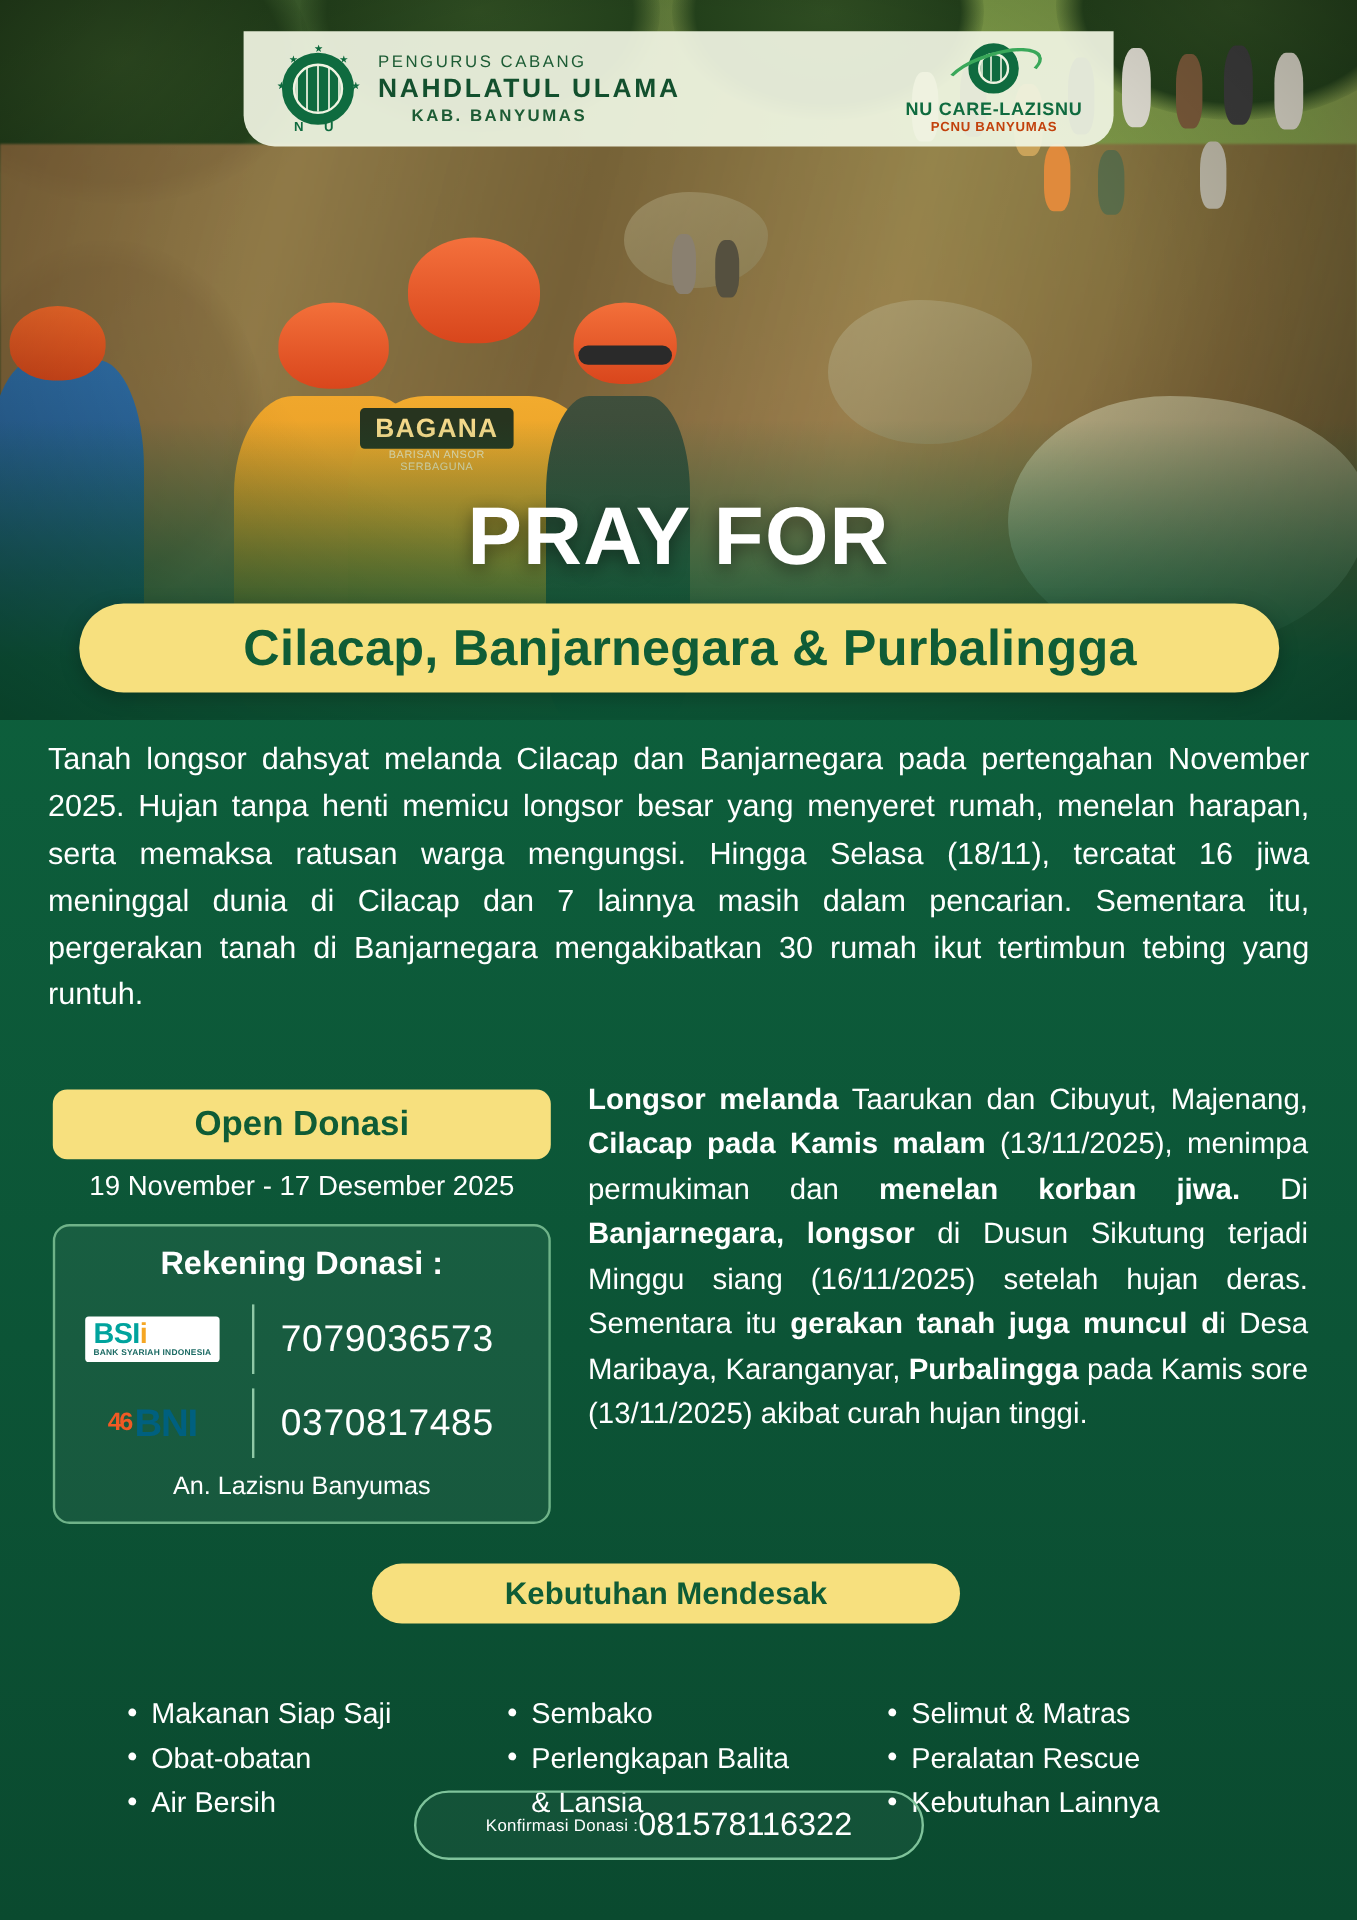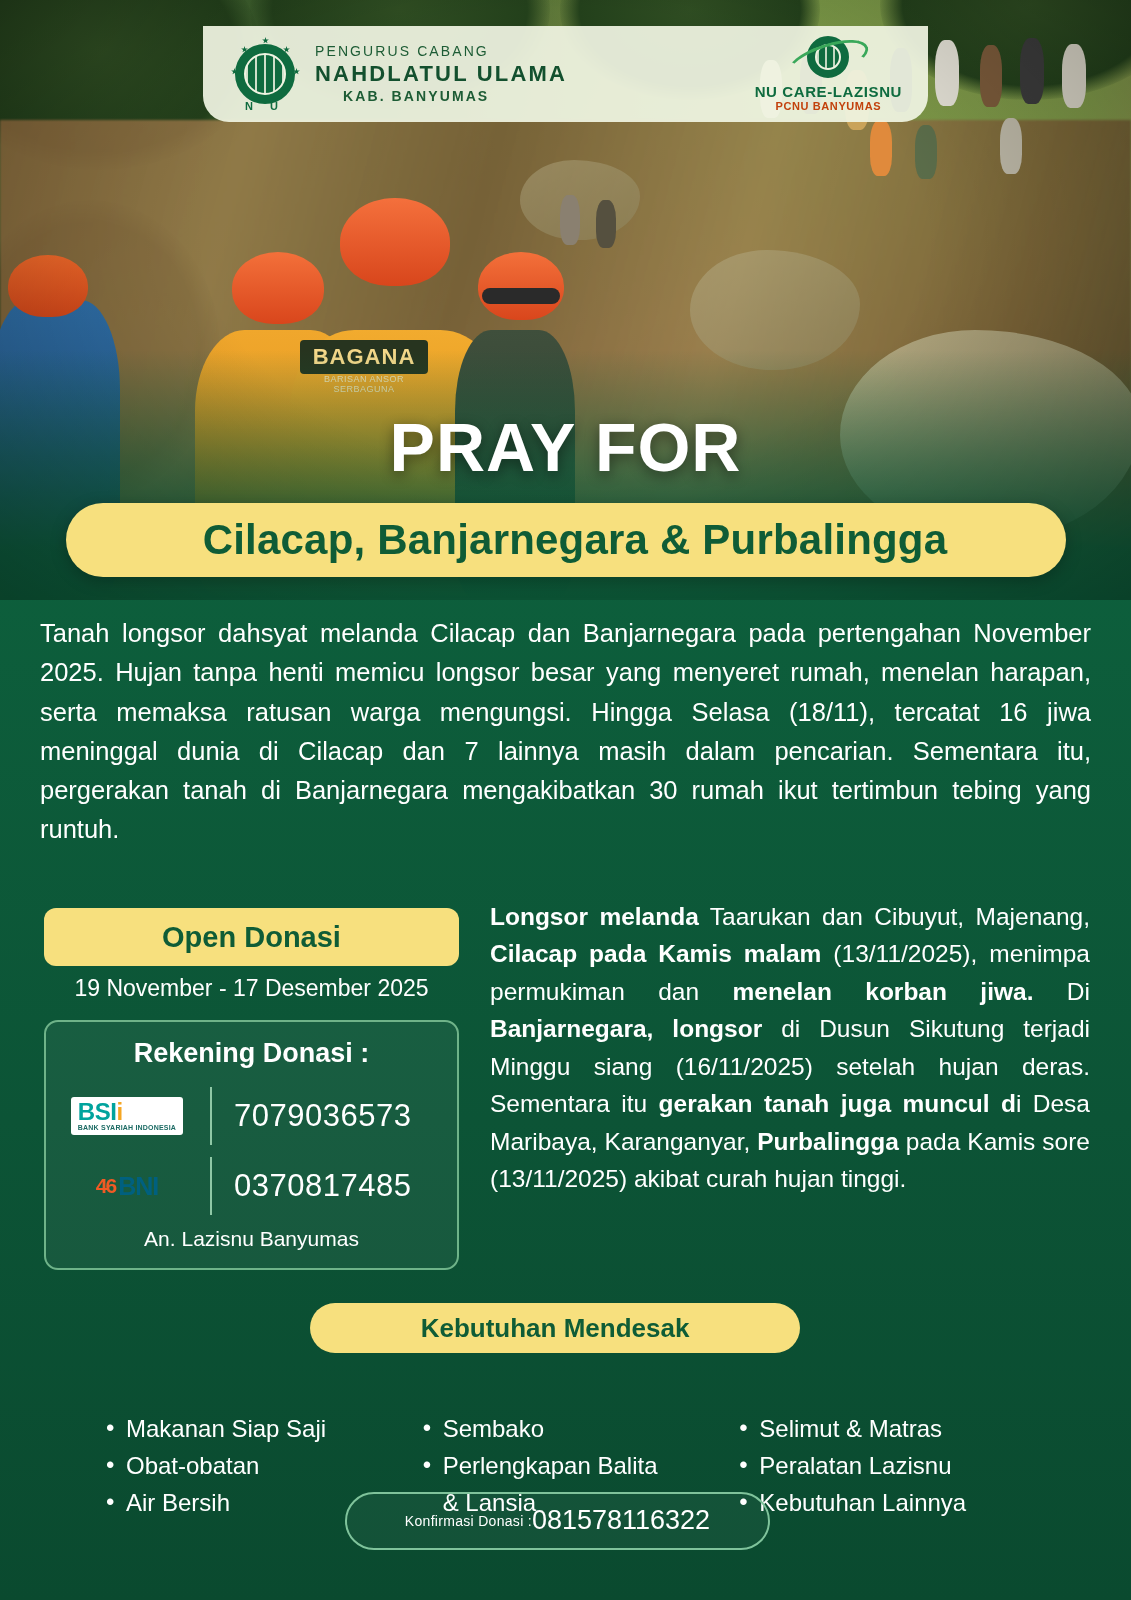--- a/index.html
+++ b/index.html
@@ -203,21 +203,21 @@
     background: #ffffff; border-radius: 3px; padding: 3px 7px 4px; line-height: 1;
     text-align: left;
   }
   .bsi-logo .bsi-main { font-size: 24px; font-weight: bold; color: #00a39d; letter-spacing: -.5px; }
   .bsi-logo .bsi-main .dot { color: #f5a623; }
   .bsi-logo .bsi-sub { font-size: 7px; color: #1b6a63; letter-spacing: .2px; font-weight: bold; }
   .bni-logo { display: flex; align-items: center; gap: 3px; }
   .bni-logo .bni-mark {
     font-size: 21px; font-weight: bold; color: #f15a24; letter-spacing: -2px;
   }
-  .bni-logo .bni-text { font-size: 25px; font-weight: bold; color: #00607f; letter-spacing: -1px; }
+  .bni-logo .bni-text { font-size: 32px; font-weight: bold; color: #00607f; letter-spacing: -1px; }
   .acct-name {
     text-align: center; color: #ffffff; font-size: 21px; margin-top: 6px;
   }
 
   
   .detail {
     position: absolute; top: 898px; left: 490px; width: 600px;
     color: #ffffff; font-size: 24.5px; line-height: 1.53;
     text-align: justify;
   }
@@ -394,21 +394,21 @@
     <div class="needs-col">
       <ul>
         <li>Sembako</li>
         <li>Perlengkapan Balita</li>
         <li class="cont">&amp; Lansia</li>
       </ul>
     </div>
     <div class="needs-col">
       <ul>
         <li>Selimut &amp; Matras</li>
-        <li>Peralatan Lazisnu</li>
+        <li>Peralatan Rescue</li>
         <li>Kebutuhan Lainnya</li>
       </ul>
     </div>
   </div>
 
   <div class="konfirmasi">
     <div class="k-label">Konfirmasi Donasi :</div>
     <div class="k-num">081578116322</div>
   </div>
 

